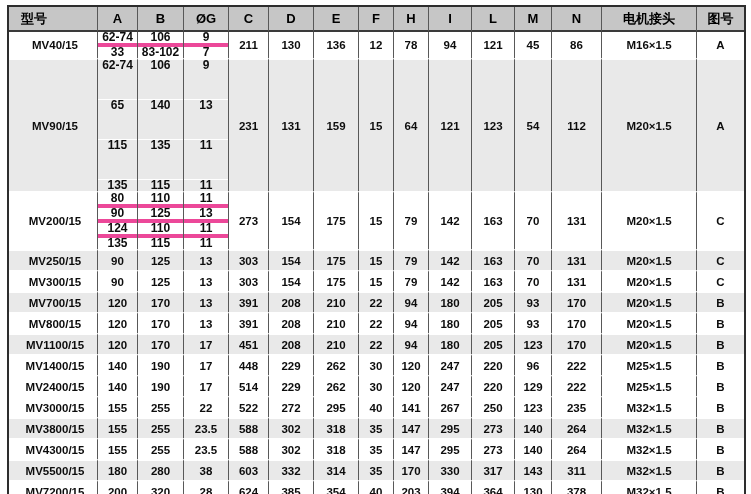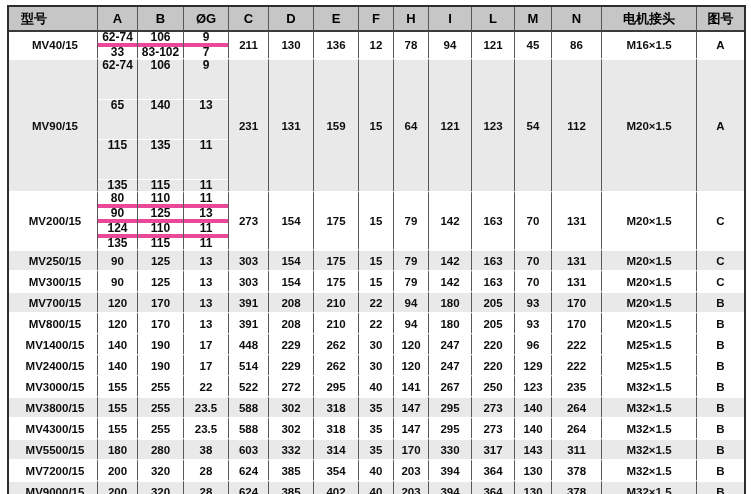--- a/index.html
+++ b/index.html
@@ -281,20 +281,37 @@
         <td>210</td>
         <td>22</td>
         <td>94</td>
         <td>180</td>
         <td>205</td>
         <td>93</td>
         <td>170</td>
         <td>M20×1.5</td>
         <td>B</td>
       </tr>
+      <tr class="gray">
+        <td class="model">MV1100/15</td>
+        <td>120</td>
+        <td>170</td>
+        <td>17</td>
+        <td>451</td>
+        <td>208</td>
+        <td>210</td>
+        <td>22</td>
+        <td>94</td>
+        <td>180</td>
+        <td>205</td>
+        <td>123</td>
+        <td>170</td>
+        <td>M20×1.5</td>
+        <td>B</td>
+      </tr>
       <tr class="white">
         <td class="model">MV1400/15</td>
         <td>140</td>
         <td>190</td>
         <td>17</td>
         <td>448</td>
         <td>229</td>
         <td>262</td>
         <td>30</td>
         <td>120</td>

